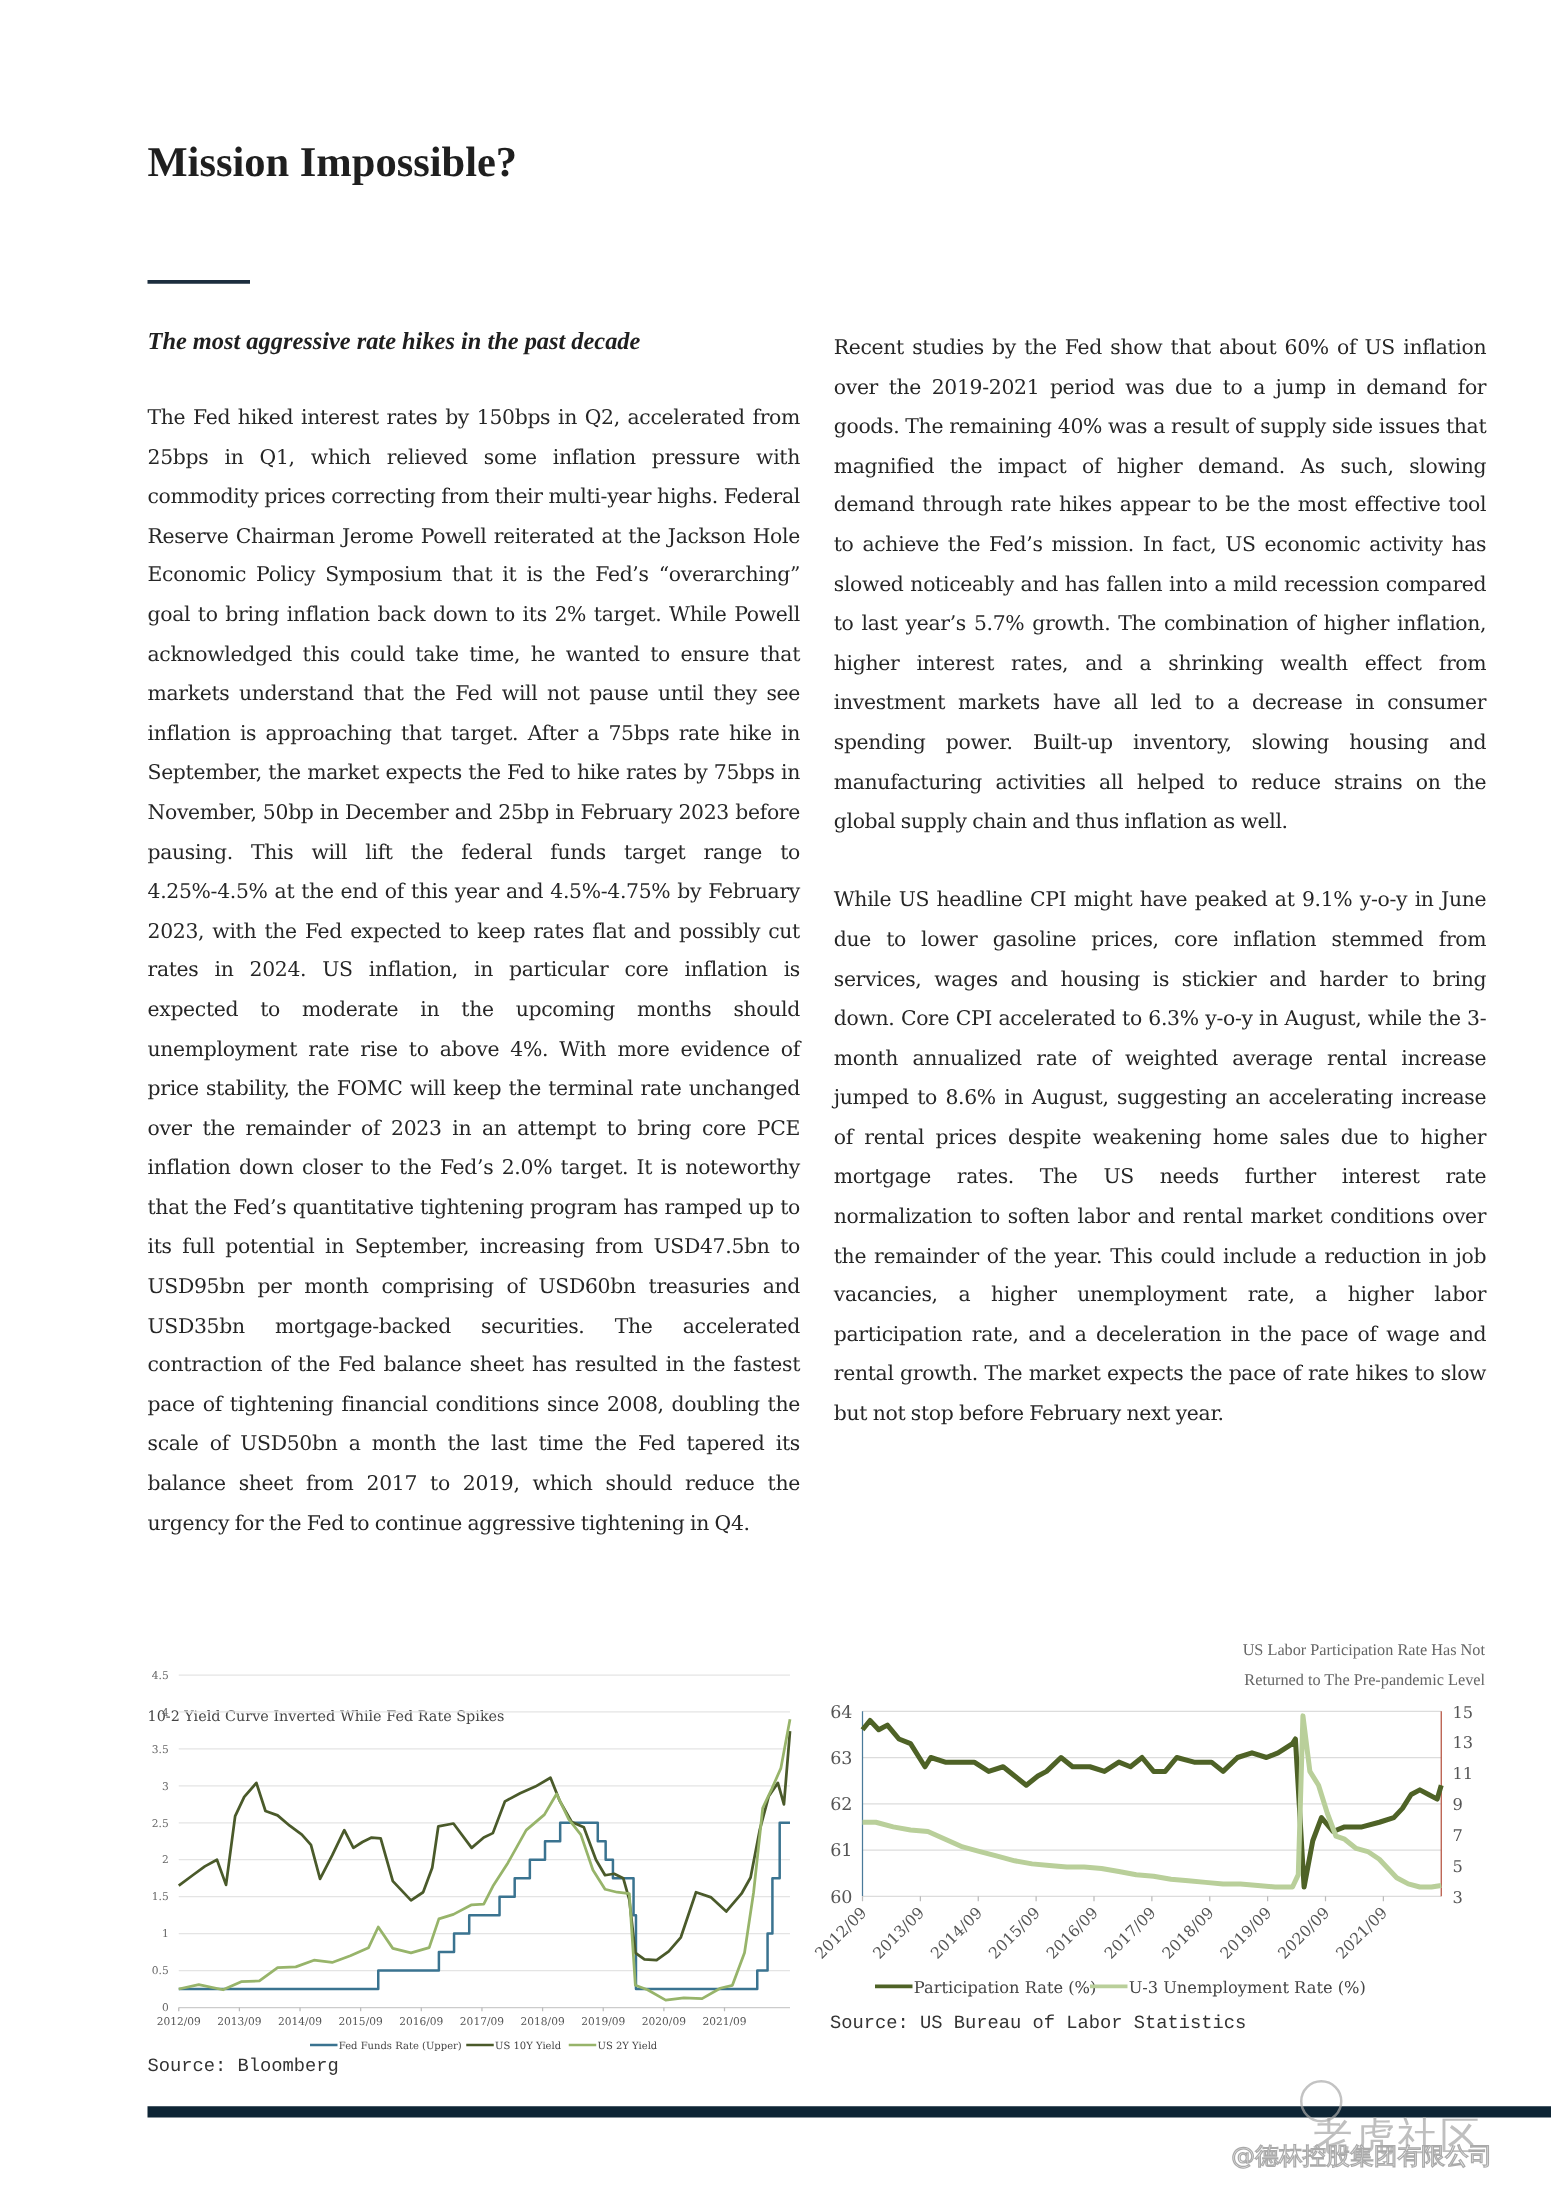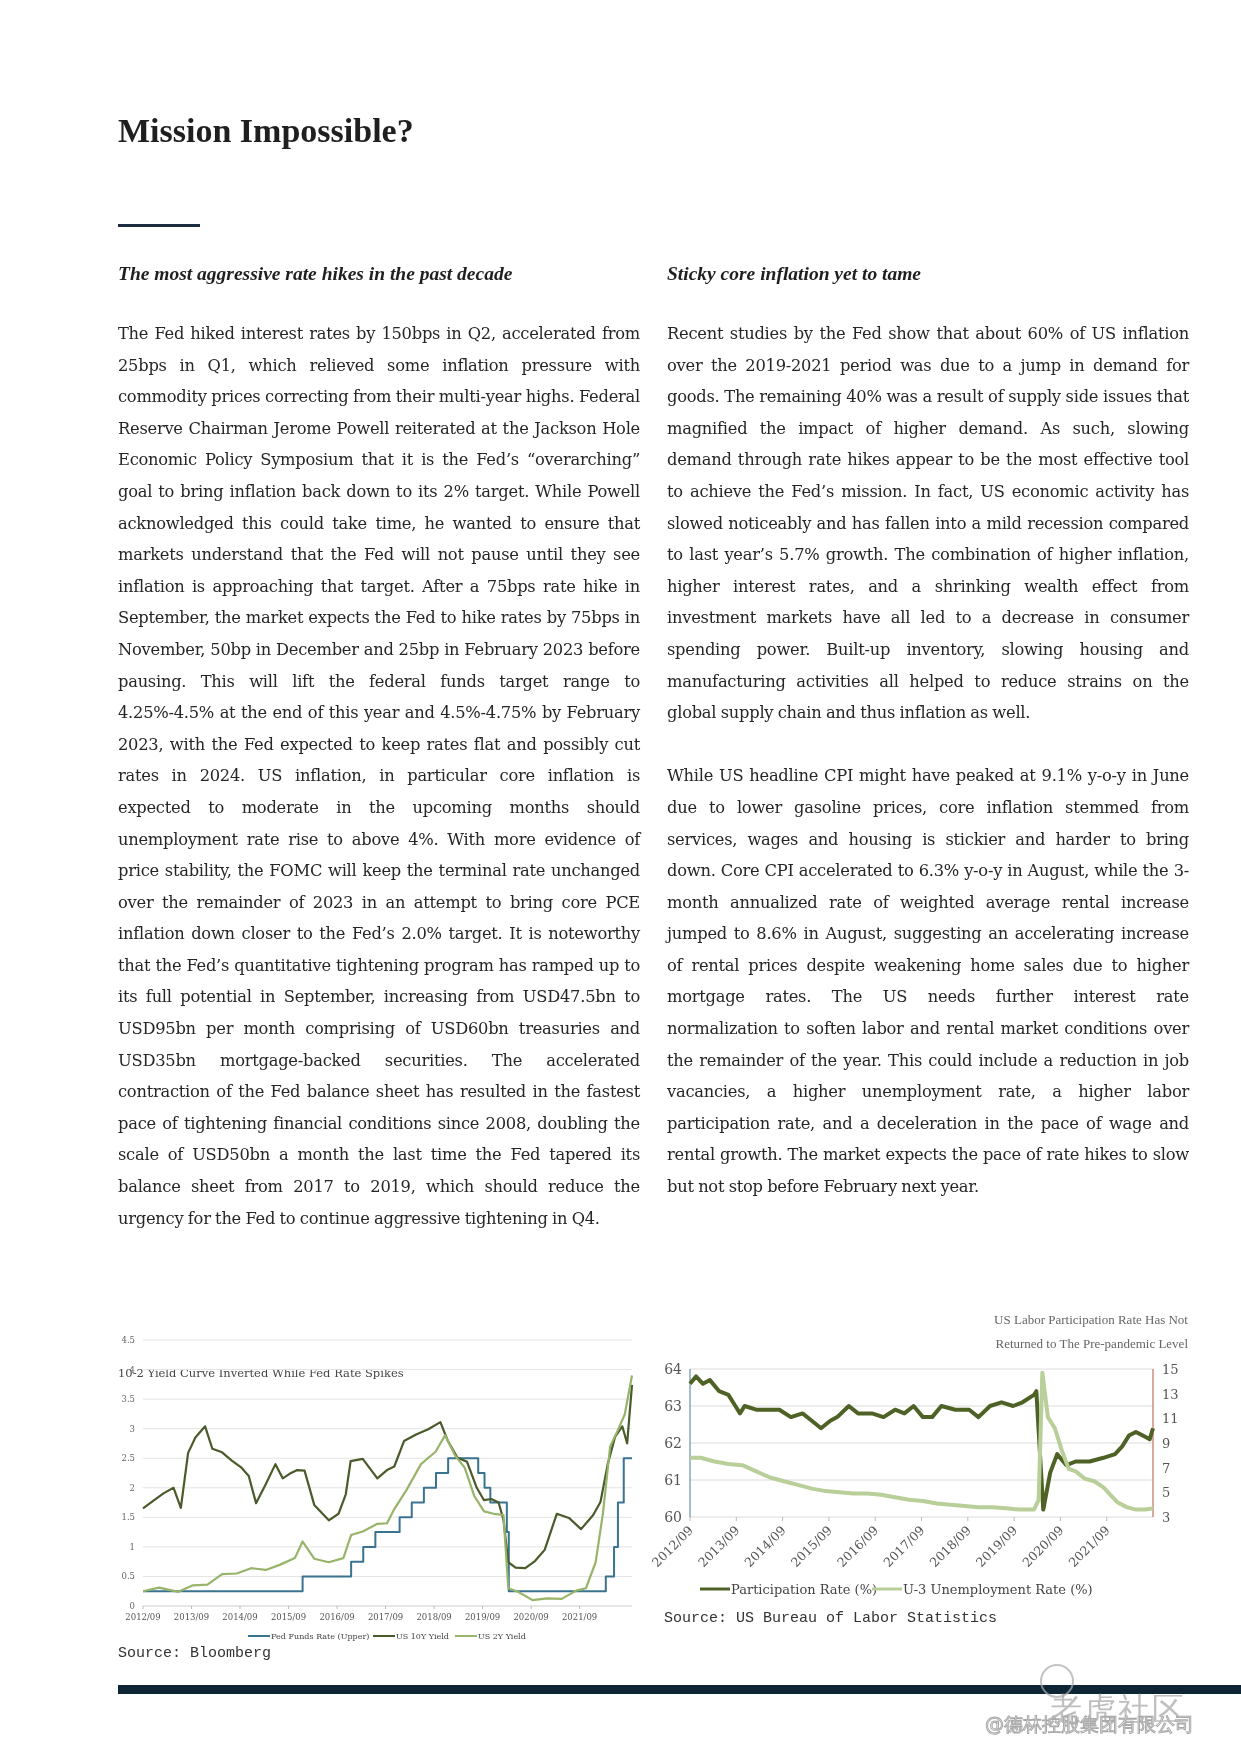--- a/index.html
+++ b/index.html
@@ -28,21 +28,20 @@
   <span>Mission Impossible?</span><br>
 </h1>
 <div class="title-rule"></div>
 
 <div class="col left">
   <h2>The most aggressive rate hikes in the past decade</h2>
   <p>The Fed hiked interest rates by 150bps in Q2, accelerated from 25bps in Q1, which relieved some inflation pressure with commodity prices correcting from their multi-year highs. Federal Reserve Chairman Jerome Powell reiterated at the Jackson Hole Economic Policy Symposium that it is the Fed’s “overarching” goal to bring inflation back down to its 2% target. While Powell acknowledged this could take time, he wanted to ensure that markets understand that the Fed will not pause until they see inflation is approaching that target. After a 75bps rate hike in September, the market expects the Fed to hike rates by 75bps in November, 50bp in December and 25bp in February 2023 before pausing. This will lift the federal funds target range to 4.25%-4.5% at the end of this year and 4.5%-4.75% by February 2023, with the Fed expected to keep rates flat and possibly cut rates in 2024. US inflation, in particular core inflation is expected to moderate in the upcoming months should unemployment rate rise to above 4%. With more evidence of price stability, the FOMC will keep the terminal rate unchanged over the remainder of 2023 in an attempt to bring core PCE inflation down closer to the Fed’s 2.0% target. It is noteworthy that the Fed’s quantitative tightening program has ramped up to its full potential in September, increasing from USD47.5bn to USD95bn per month comprising of USD60bn treasuries and USD35bn mortgage-backed securities. The accelerated contraction of the Fed balance sheet has resulted in the fastest pace of tightening financial conditions since 2008, doubling the scale of USD50bn a month the last time the Fed tapered its balance sheet from 2017 to 2019, which should reduce the urgency for the Fed to continue aggressive tightening in Q4.</p>
 </div>
 
 <div class="col right">
-  <h2>Sticky core inflation yet to tame</h2>
   <p>Recent studies by the Fed show that about 60% of US inflation over the 2019-2021 period was due to a jump in demand for goods. The remaining 40% was a result of supply side issues that magnified the impact of higher demand. As such, slowing demand through rate hikes appear to be the most effective tool to achieve the Fed’s mission. In fact, US economic activity has slowed noticeably and has fallen into a mild recession compared to last year’s 5.7% growth. The combination of higher inflation, higher interest rates, and a shrinking wealth effect from investment markets have all led to a decrease in consumer spending power. Built-up inventory, slowing housing and manufacturing activities all helped to reduce strains on the global supply chain and thus inflation as well.</p>
   <p>While US headline CPI might have peaked at 9.1% y-o-y in June due to lower gasoline prices, core inflation stemmed from services, wages and housing is stickier and harder to bring down. Core CPI accelerated to 6.3% y-o-y in August, while the 3-month annualized rate of weighted average rental increase jumped to 8.6% in August, suggesting an accelerating increase of rental prices despite weakening home sales due to higher mortgage rates. The US needs further interest rate normalization to soften labor and rental market conditions over the remainder of the year. This could include a reduction in job vacancies, a higher unemployment rate, a higher labor participation rate, and a deceleration in the pace of wage and rental growth. The market expects the pace of rate hikes to slow but not stop before February next year.</p>
 </div>
 
 <div class="chart-title-left">10-2 Yield Curve Inverted While Fed Rate Spikes</div>
 <svg id="chart-left" width="1241" height="1754" style="position:absolute;left:0;top:0;pointer-events:none;">
     <line x1="143" x2="632" y1="1606" y2="1606" stroke="#ccc" stroke-width="1"></line>
     <text x="135" y="1609" text-anchor="end" font-size="8.5" fill="#666">0</text>
     <line x1="143" x2="632" y1="1576.4444444444443" y2="1576.4444444444443" stroke="#e4e4e4" stroke-width="1"></line>
     <text x="135" y="1579.4444444444443" text-anchor="end" font-size="8.5" fill="#666">0.5</text>

